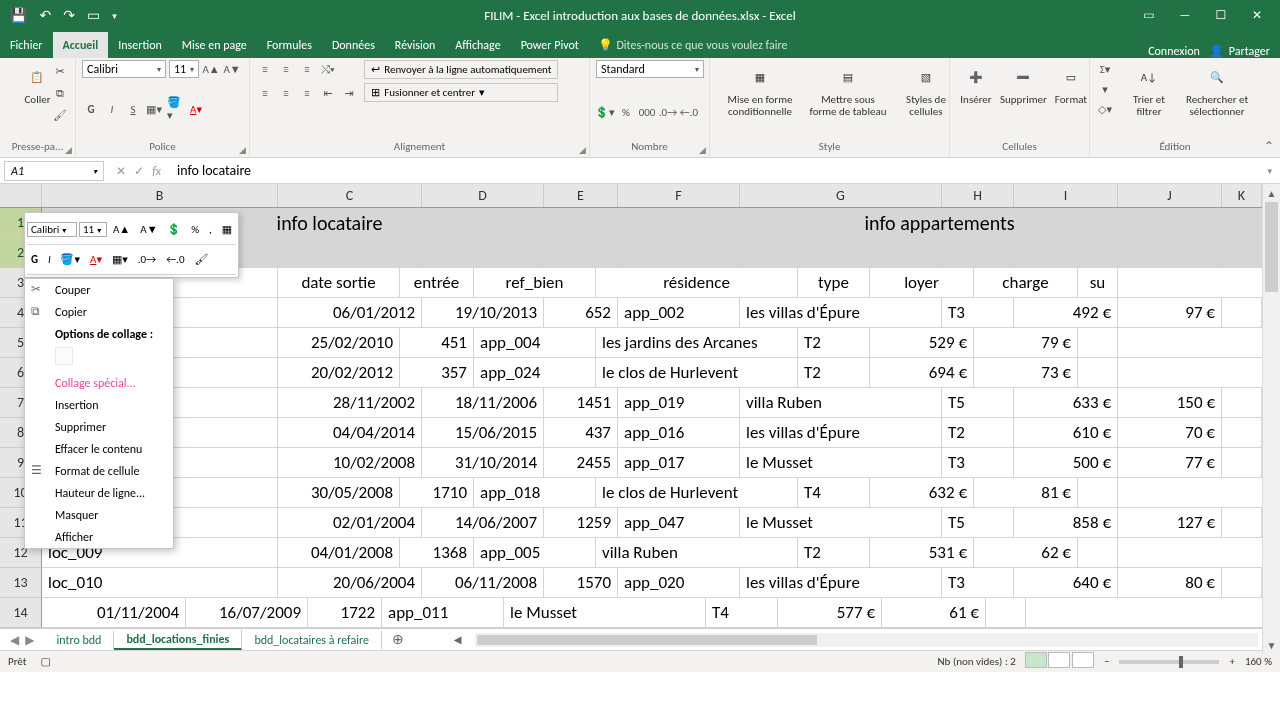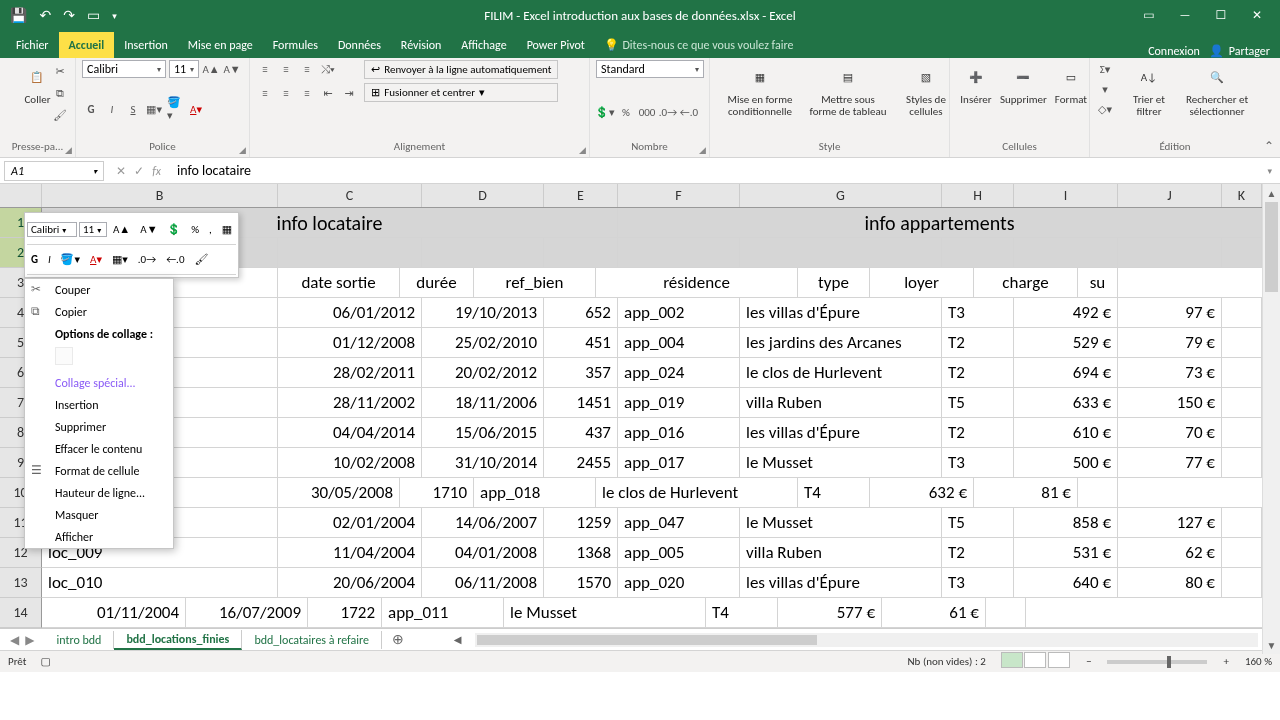--- a/index.html
+++ b/index.html
@@ -7,24 +7,24 @@
 
 
 .titlebar { background: #217346; height: 30px; display: flex; align-items: center; color: #fff; position: relative; }
 .titlebar .qat { display: flex; gap: 12px; padding: 0 10px; align-items: center; }
 .titlebar .qat span { font-size: 14px; }
 .titlebar .title { position: absolute; left: 50%; transform: translateX(-50%); font-size: 13px; }
 .titlebar .winbtns { margin-left: auto; display: flex; gap: 6px; padding-right: 8px; }
 .titlebar .winbtns span { width: 30px; height: 22px; display: flex; align-items: center; justify-content: center; font-size: 12px; }
 
 
-.tabs { background: #217346; height: 28px; display: flex; align-items: flex-end; color: #fff; padding-left: 6px; }
+.tabs { background: #217346; height: 28px; display: flex; align-items: flex-end; color: #fff; }
 .tabs .tab { padding: 6px 10px; font-size: 12px; cursor: pointer; }
 .tabs .tab.file { background: #217346; }
-.tabs .tab.active { background: #fde047; color: #217346; font-weight: 600; }
+.tabs .tab.active { background: #e5e5e5; color: #217346; font-weight: 600; }
 .tabs .right { margin-left: auto; display: flex; gap: 10px; padding-right: 10px; align-items: center; font-size: 12px; }
 .tabs .right span { display: flex; align-items: center; gap: 4px; }
 
 
 .ribbon { background: #f3f2f1; height: 100px; border-bottom: 1px solid #d4d4d4; display: flex; position: relative; }
 .ribbon-group { border-right: 1px solid #e1e1e1; padding: 2px 6px 2px 6px; display: flex; flex-direction: column; justify-content: space-between; position: relative; }
 .ribbon-group .label { text-align: center; font-size: 11px; color: #666; padding-bottom: 2px; }
 .ribbon-group .dlg { position: absolute; bottom: 2px; right: 3px; font-size: 9px; color: #888; }
 .ribbon-row { display: flex; gap: 3px; align-items: center; }
 .ribbon-btn { display: flex; flex-direction: column; align-items: center; justify-content: center; padding: 2px 4px; font-size: 11px; color: #333; text-align: center; line-height: 1.1; }
@@ -42,21 +42,21 @@
 
 
 .minitoolbar { position: absolute; left: 24px; top: 212px; background: #fff; border: 1px solid #c6c6c6; box-shadow: 2px 2px 6px rgba(0,0,0,.2); z-index: 50; padding: 2px; }
 .minitoolbar .row { display: flex; gap: 2px; align-items: center; }
 .minitoolbar .item { padding: 1px 3px; font-size: 11px; border: 1px solid transparent; }
 .minitoolbar .dd { border: 1px solid #abadb3; background: #fff; padding: 0 3px; display: flex; align-items: center; gap: 3px; font-size: 11px; }
 
 
 .ctxmenu { position: absolute; left: 24px; top: 278px; width: 150px; background: #fff; border: 1px solid #c6c6c6; box-shadow: 2px 2px 8px rgba(0,0,0,.25); z-index: 50; font-size: 12px; }
 .ctxmenu .mi { padding: 4px 8px 4px 30px; position: relative; cursor: default; }
-.ctxmenu .mi.disabled { color: #8b5cf6; }
+.ctxmenu .mi.disabled { color: #ec4899; }
 .ctxmenu .mi.bold { font-weight: bold; }
 .ctxmenu .mi .mico { position: absolute; left: 6px; top: 3px; width: 16px; height: 16px; font-size: 12px; color: #666; }
 .ctxmenu .paste-opts { padding: 2px 8px 4px 30px; }
 .ctxmenu .paste-opts span { display:inline-block; width:18px; height:18px; border:1px solid #ccc; margin-right:3px; background:#f7f7f7; }
 .ctxmenu .paste-opts span.disabled { opacity:.4; }
 
 
 .grid-wrap { position: relative; height: 444px; overflow: hidden; }
 .colheads { display: flex; height: 24px; border-bottom: 1px solid #999; background: #e6e6e6; }
 .colheads .sel-all { width: 42px; border-right: 1px solid #ccc; background: #e6e6e6; }
@@ -85,21 +85,21 @@
 .sheettabs .stab { padding: 2px 12px; border-right: 1px solid #ccc; color: #217346; }
 .sheettabs .stab.active { border-bottom: 2px solid #217346; font-weight: bold; }
 .sheettabs .add { padding: 0 10px; color:#666; font-size:14px; }
 .sheettabs .hscroll { margin-left: 40px; flex:1; display:flex; align-items:center; }
 .sheettabs .hscroll .bar{flex:1; height:14px; background:#f0f0f0; position:relative; margin:0 14px;}
 .sheettabs .hscroll .bar .thumb{position:absolute; left:2px; top:2px; height:10px; width:340px; background:#cdcdcd;}
 .sheettabs .hscroll .arr{font-size:10px; color:#666;}
 
 
 .statusbar { height: 22px; background: #f3f2f1; border-top: 1px solid #d4d4d4; display: flex; align-items: center; font-size: 11px; color: #333; padding: 0 8px; }
-.statusbar .right { margin-left: auto; display: flex; align-items: center; gap: 16px; }
+.statusbar .right { margin-left: auto; display: flex; align-items: center; gap: 10px; }
 .view-btns span { display:inline-block; width:22px; height:16px; border:1px solid #bbb; margin-left:-1px; background:#fff; }
 .view-btns span.active { background:#c8e6c9; }
 .zoom-slider { width:100px; height:4px; background:#ccc; position:relative; }
 .zoom-slider .h { position:absolute; top:-4px; left:60px; width:4px; height:12px; background:#666; }
 </style>
 </head>
 <body>
 
 <div class="titlebar">
   <div class="qat">
@@ -345,21 +345,21 @@
           <div class="cell" style="width: 122px;"></div>
           <div class="cell" style="width: 202px;"></div>
           <div class="cell" style="width: 72px;"></div>
           <div class="cell" style="width: 104px;"></div>
           <div class="cell" style="width: 104px;"></div>
           <div class="cell" style="width: 40px;"></div>
         </div>
         <div class="row">
           <div class="cell c" style="width: 236px;">e</div>
           <div class="cell c" style="width: 122px;">date sortie</div>
-          <div class="cell c" style="width: 74px;">durée</div>
+          <div class="cell c" style="width: 74px;">entrée</div>
           <div class="cell c" style="width: 122px;">ref_bien</div>
           <div class="cell c" style="width: 202px;">résidence</div>
           <div class="cell c" style="width: 72px;">type</div>
           <div class="cell c" style="width: 104px;">loyer</div>
           <div class="cell c" style="width: 104px;">charge</div>
           <div class="cell c" style="width: 40px;">su</div>
         </div>
         <div class="row">
           <div class="cell" style="width: 236px;"></div>
           <div class="cell r" style="width: 144px;">06/01/2012</div>
@@ -367,33 +367,31 @@
           <div class="cell r" style="width: 74px;">652</div>
           <div class="cell" style="width: 122px;">app_002</div>
           <div class="cell" style="width: 202px;">les villas d'Épure</div>
           <div class="cell" style="width: 72px;">T3</div>
           <div class="cell r" style="width: 104px;">492 €</div>
           <div class="cell r" style="width: 104px;">97 €</div>
           <div class="cell" style="width: 40px;"></div>
         </div>
         <div class="row">
           <div class="cell" style="width: 236px;"></div>
-          <div class="cell r" style="width: 144px;">01/12/2008</div>
           <div class="cell r" style="width: 122px;">25/02/2010</div>
           <div class="cell r" style="width: 74px;">451</div>
           <div class="cell" style="width: 122px;">app_004</div>
           <div class="cell" style="width: 202px;">les jardins des Arcanes</div>
           <div class="cell" style="width: 72px;">T2</div>
           <div class="cell r" style="width: 104px;">529 €</div>
           <div class="cell r" style="width: 104px;">79 €</div>
           <div class="cell" style="width: 40px;"></div>
         </div>
         <div class="row">
           <div class="cell" style="width: 236px;"></div>
-          <div class="cell r" style="width: 144px;">28/02/2011</div>
           <div class="cell r" style="width: 122px;">20/02/2012</div>
           <div class="cell r" style="width: 74px;">357</div>
           <div class="cell" style="width: 122px;">app_024</div>
           <div class="cell" style="width: 202px;">le clos de Hurlevent</div>
           <div class="cell" style="width: 72px;">T2</div>
           <div class="cell r" style="width: 104px;">694 €</div>
           <div class="cell r" style="width: 104px;">73 €</div>
           <div class="cell" style="width: 40px;"></div>
         </div>
         <div class="row">
@@ -450,21 +448,20 @@
           <div class="cell r" style="width: 74px;">1259</div>
           <div class="cell" style="width: 122px;">app_047</div>
           <div class="cell" style="width: 202px;">le Musset</div>
           <div class="cell" style="width: 72px;">T5</div>
           <div class="cell r" style="width: 104px;">858 €</div>
           <div class="cell r" style="width: 104px;">127 €</div>
           <div class="cell" style="width: 40px;"></div>
         </div>
         <div class="row">
           <div class="cell" style="width: 236px;">loc_009</div>
-          <div class="cell r" style="width: 144px;">11/04/2004</div>
           <div class="cell r" style="width: 122px;">04/01/2008</div>
           <div class="cell r" style="width: 74px;">1368</div>
           <div class="cell" style="width: 122px;">app_005</div>
           <div class="cell" style="width: 202px;">villa Ruben</div>
           <div class="cell" style="width: 72px;">T2</div>
           <div class="cell r" style="width: 104px;">531 €</div>
           <div class="cell r" style="width: 104px;">62 €</div>
           <div class="cell" style="width: 40px;"></div>
         </div>
         <div class="row">

